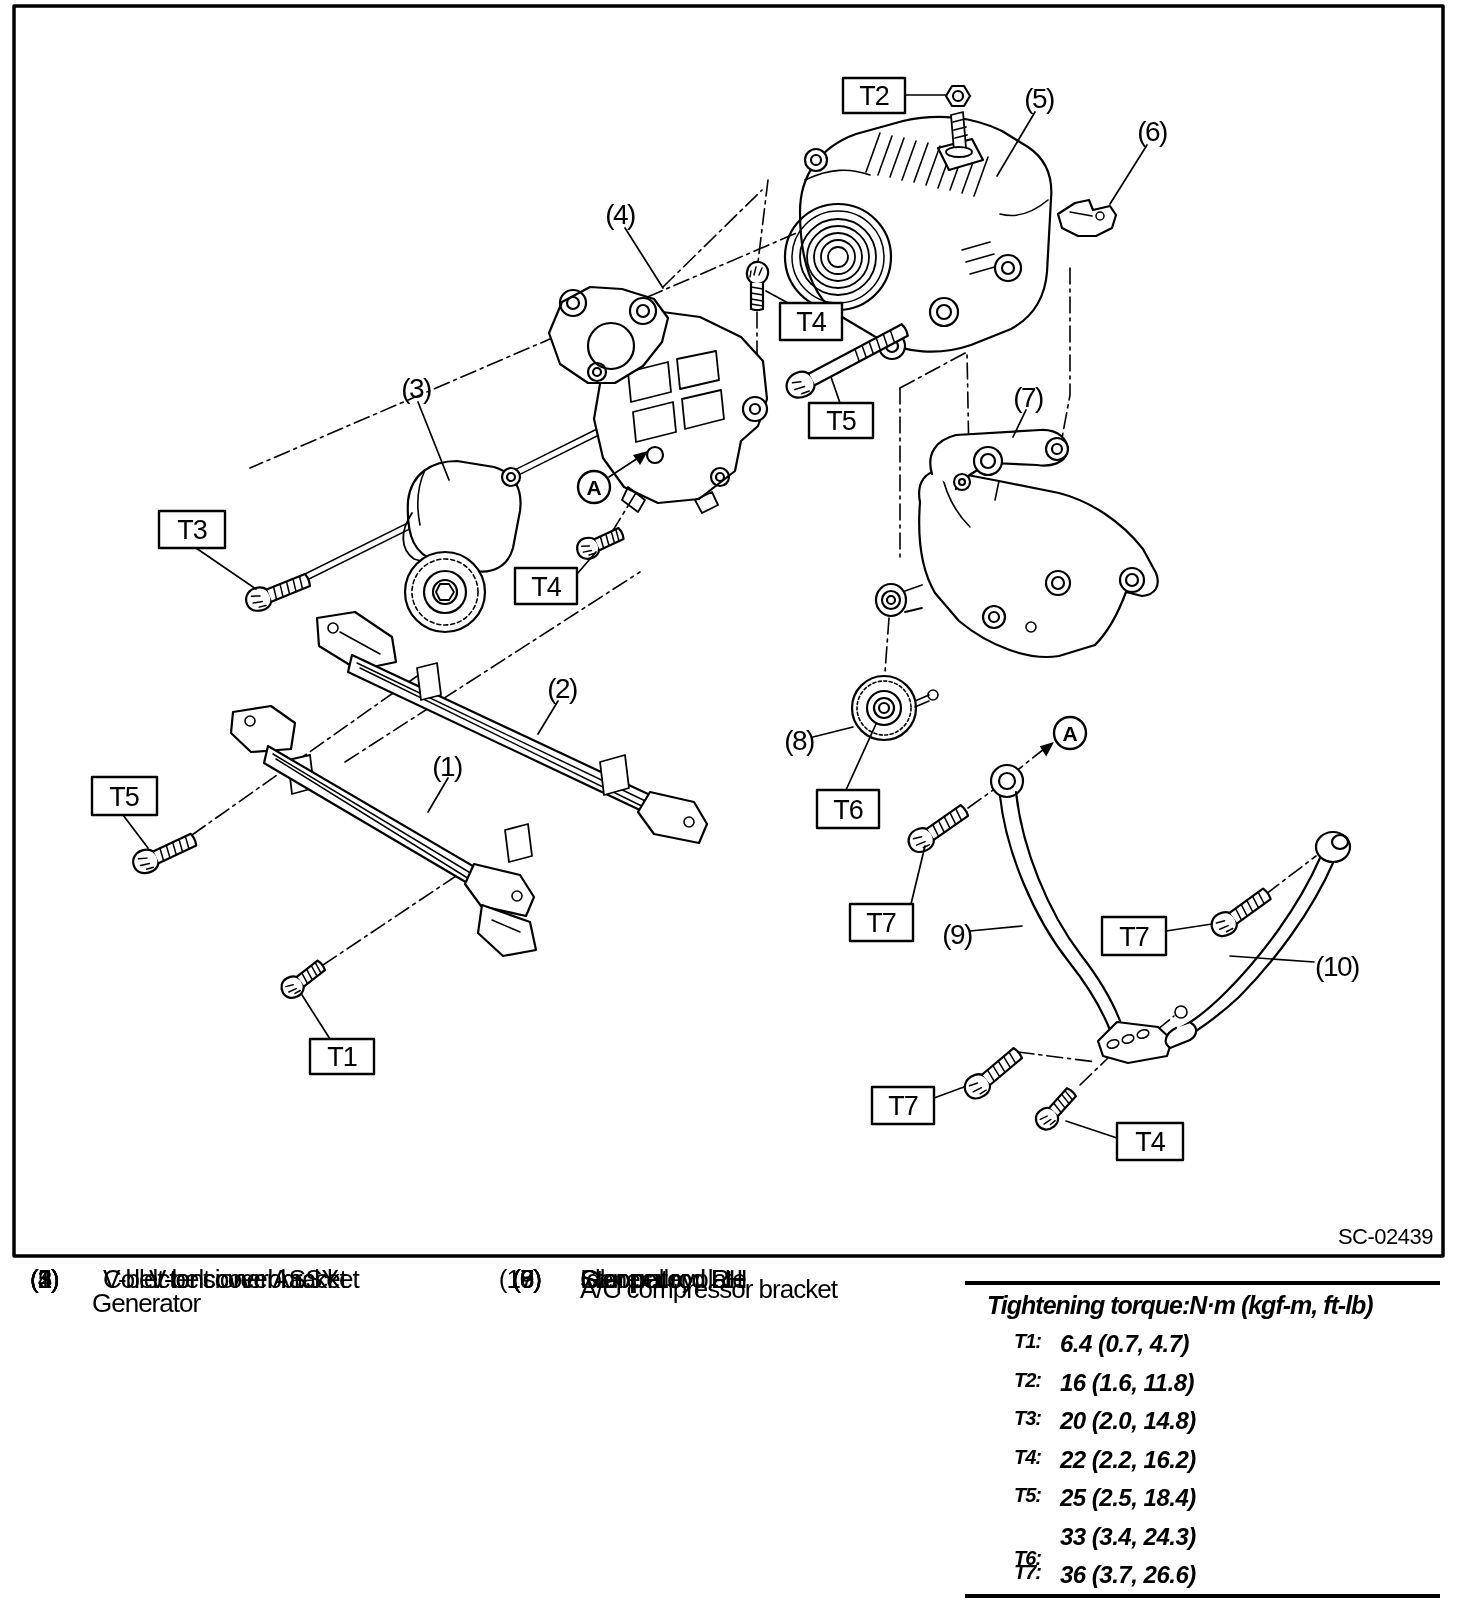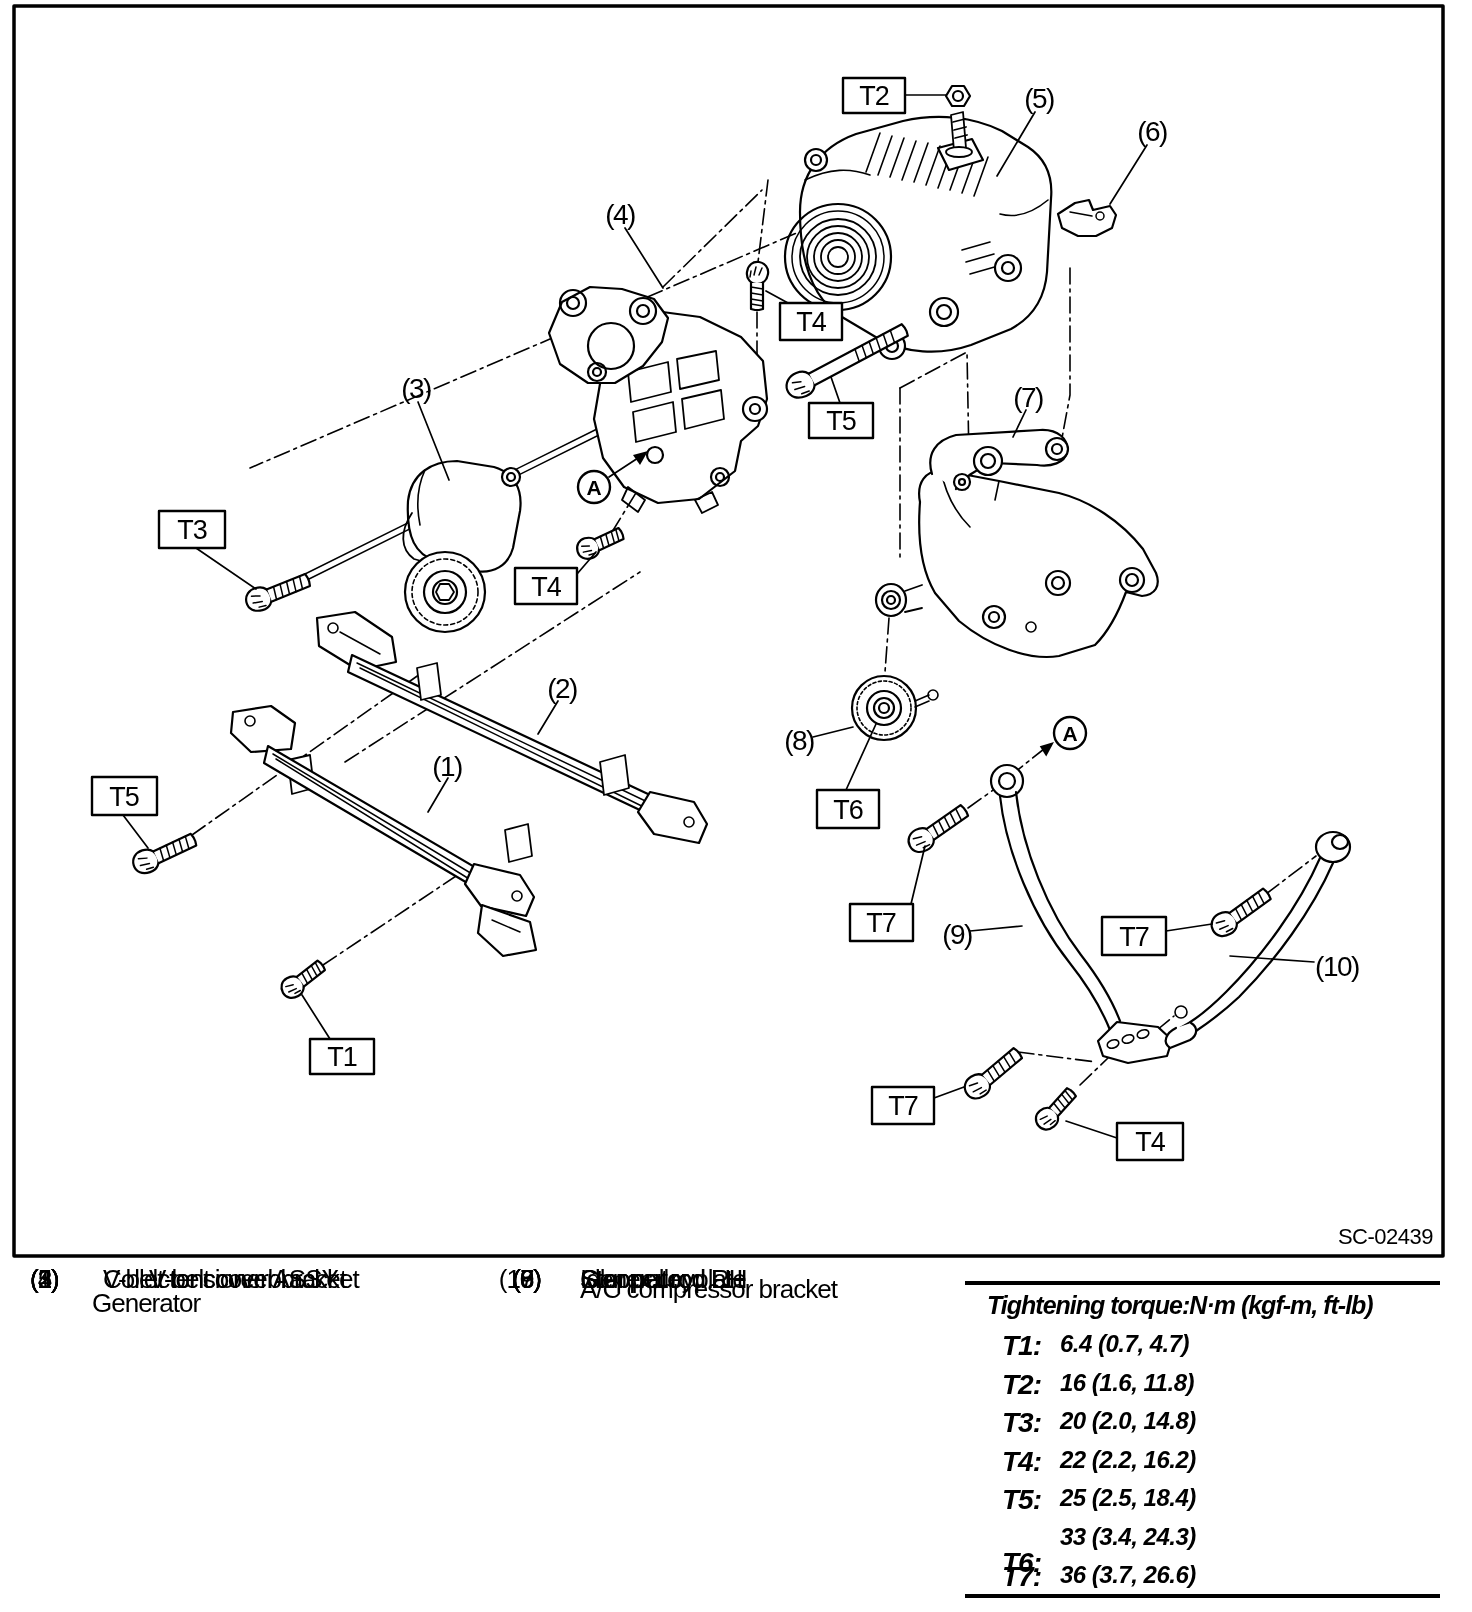--- a/index.html
+++ b/index.html
@@ -10,21 +10,21 @@
   .callout-text{font-size:28px;letter-spacing:-1.5px;}
   .amark-text{font-size:21px;font-weight:bold;}
   .sc-text{font-size:22px;letter-spacing:-0.5px;}
   
   .legend-row{position:absolute;height:30px;white-space:nowrap;}
   .legend-num{position:absolute;font-size:26px;letter-spacing:-1px;}
   .legend-label{position:absolute;font-size:26px;letter-spacing:-1px;}
   
   .rule{position:absolute;background:#000;}
   .tt-title{position:absolute;font-size:25px;font-weight:bold;font-style:italic;letter-spacing:-1px;white-space:nowrap;}
-  .tt-id{position:absolute;width:46px;text-align:right;font-size:28px;font-weight:bold;font-style:italic;letter-spacing:-1px;}
+  .tt-id{position:absolute;width:46px;text-align:right;font-size:20px;font-weight:bold;font-style:italic;letter-spacing:-1px;}
   .tt-val{position:absolute;font-size:24px;font-weight:bold;font-style:italic;letter-spacing:-0.5px;white-space:nowrap;}
 </style>
 </head>
 <body>
 
 <div class="page">
 
 <svg width="1472" height="1260" viewBox="0 0 1472 1260" fill="none" stroke="#000" stroke-width="2.2" stroke-linecap="round" stroke-linejoin="round">
 
   <defs>

